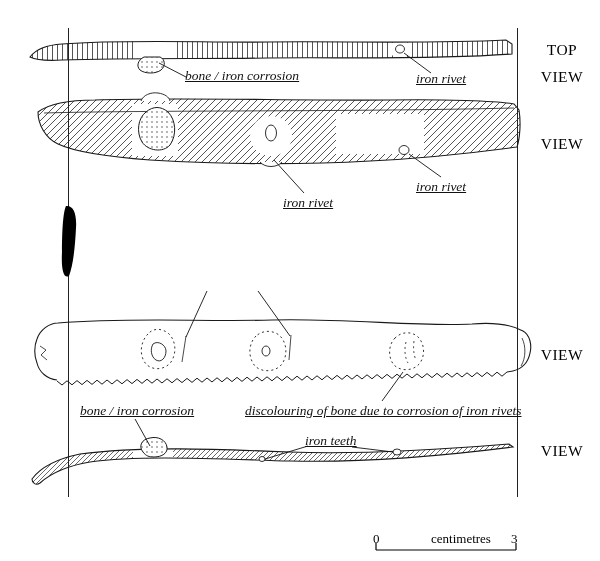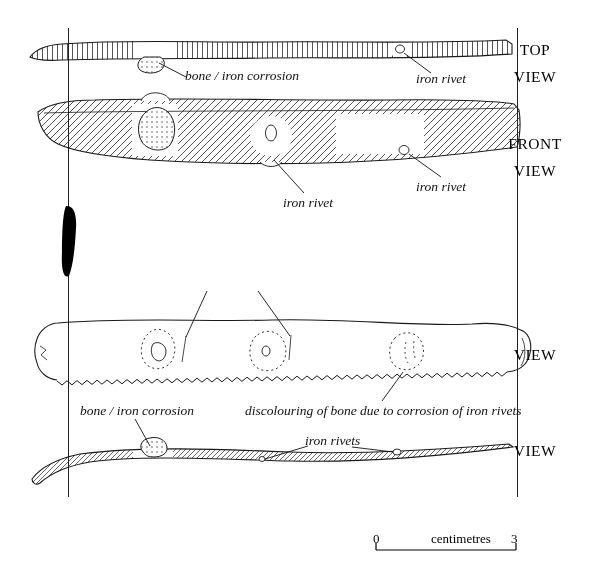--- a/index.html
+++ b/index.html
@@ -4,24 +4,24 @@
 <style>
   html,body{margin:0;padding:0;background:#fff;}
   .stage{
     position:relative;width:600px;height:561px;background:#ffffff;
     font-family:"Liberation Serif","DejaVu Serif",serif;color:#111;
     overflow:hidden;
   }
   .stage svg{position:absolute;left:0;top:0;}
   .ann{
     position:absolute;font-style:italic;font-size:13.5px;line-height:15px;
-    white-space:nowrap;color:#111;
+    white-space:nowrap;color:#111;text-decoration:underline;
   }
   .view-label{
-    position:absolute;left:500px;width:70px;text-align:center;
+    position:absolute;left:527px;width:70px;text-align:center;
     font-size:15.5px;letter-spacing:.5px;line-height:27px;color:#000;
   }
   .scale-num{
     position:absolute;font-size:13px;line-height:14px;white-space:nowrap;color:#000;
   }
 </style>
 </head>
 <body>
 
 <div class="stage">
@@ -143,35 +143,34 @@
       <line x1="376" y1="543" x2="376" y2="550"></line>
       <line x1="516" y1="543" x2="516" y2="550"></line>
     </g>
   </svg>
 
   <div class="view-label" style="top:36px">
     <div>TOP</div>
     <div>VIEW</div>
   </div>
   <div class="view-label" style="top:130px">
-    <div>FRONT</div>
     <div>VIEW</div>
   </div>
   <div class="view-label" style="top:341px">
     <div>VIEW</div>
   </div>
   <div class="view-label" style="top:437px">
     <div>VIEW</div>
   </div>
 
   <div class="ann" style="left:185px;top:68px">bone / iron corrosion</div>
   <div class="ann" style="left:416px;top:71px">iron rivet</div>
   <div class="ann" style="left:283px;top:195px">iron rivet</div>
   <div class="ann" style="left:416px;top:179px">iron rivet</div>
   <div class="ann" style="left:80px;top:403px">bone / iron corrosion</div>
   <div class="ann" style="left:245px;top:403px">discolouring of bone due to corrosion of iron rivets</div>
-  <div class="ann" style="left:305px;top:433px">iron rivets</div>
+  <div class="ann" style="left:305px;top:433px">iron teeth</div>
 
   <div class="scale-num" style="left:373px;top:532px">0</div>
   <div class="scale-num" style="left:431px;top:532px">centimetres</div>
   <div class="scale-num" style="left:511px;top:532px">3</div>
 
 </div>
 
 </body></html>

